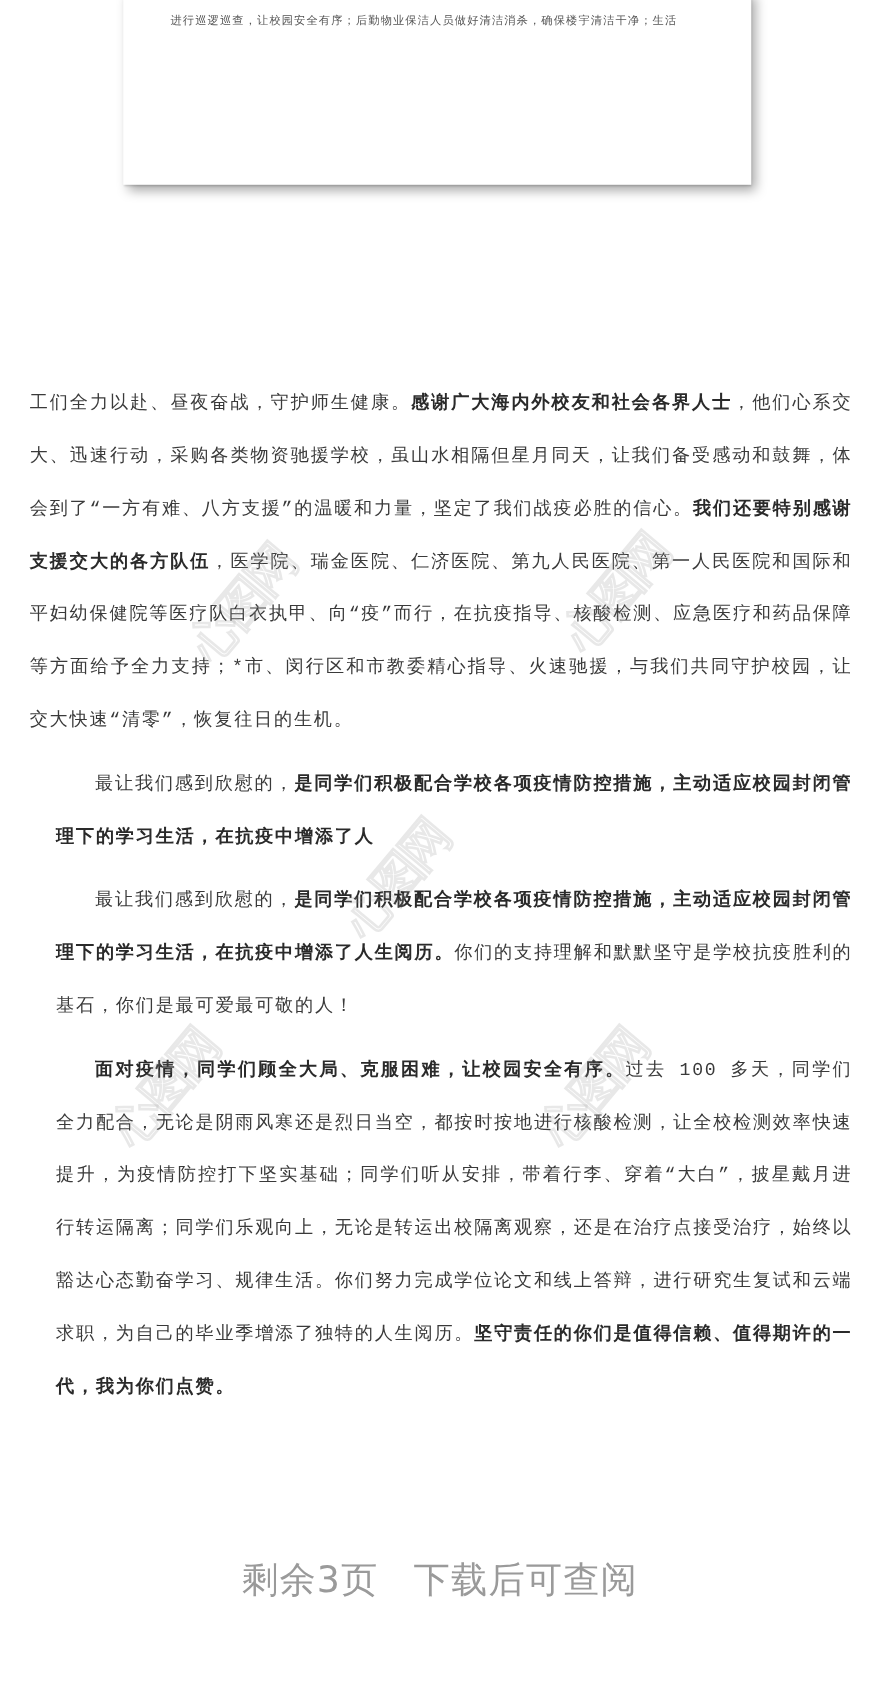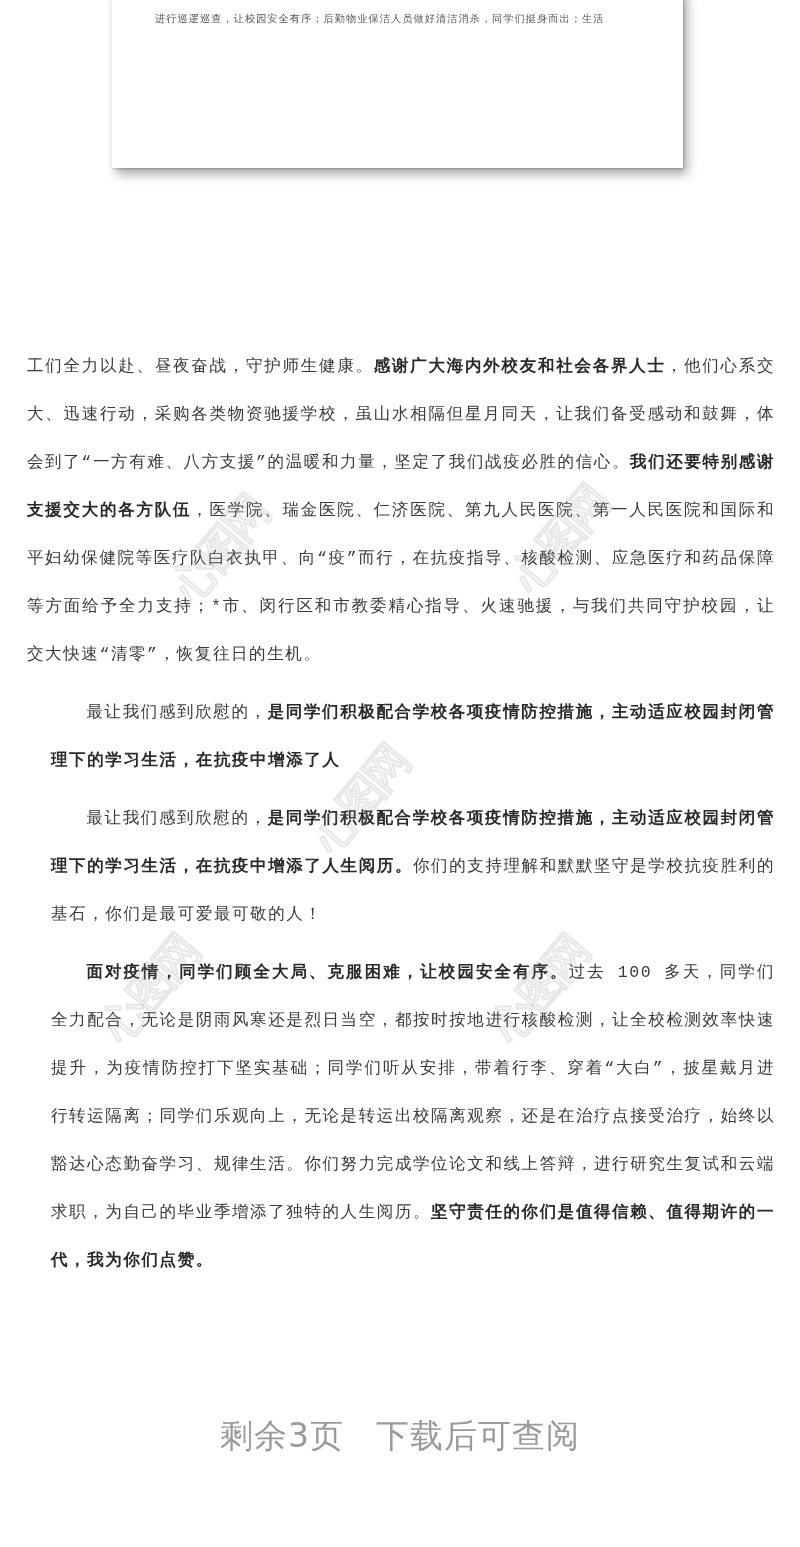--- a/index.html
+++ b/index.html
@@ -89,21 +89,21 @@
     color: #9a9a9a;
     letter-spacing: 1px;
     cursor: pointer;
   }
   .more-pages .gap { display: inline-block; width: 32px; }
 </style>
 </head>
 <body>
 
 <div class="page-card">
-  <div class="line l1">进行巡逻巡查，让校园安全有序；后勤物业保洁人员做好清洁消杀，同学们挺身而出；生活</div>
+  <div class="line l1">进行巡逻巡查，让校园安全有序；后勤物业保洁人员做好清洁消杀，确保楼宇清洁干净；生活</div>
 </div>
 
 <div class="content">
   <p class="para p1">
     <span>工们全力以赴、昼夜奋战，守护师生健康。</span><b>感谢广大海内外校友和社会各界人士</b><span>，他们心系交大、迅速行动，采购各类物资驰援学校，虽山水相隔但星月同天，让我们备受感动和鼓舞，体会到了“一方有难、八方支援”的温暖和力量，坚定了我们战疫必胜的信心。</span><b>我们还要特别感谢支援交大的各方队伍</b><span>，医学院、瑞金医院、仁济医院、第九人民医院、第一人民医院和国际和平妇幼保健院等医疗队白衣执甲、向“疫”而行，在抗疫指导、核酸检测、应急医疗和药品保障等方面给予全力支持；*市、闵行区和市教委精心指导、火速驰援，与我们共同守护校园，让交大快速“清零”，恢复往日的生机。</span>
   </p>
 
   <p class="para indent p2">
     <span>最让我们感到欣慰的，</span><b>是同学们积极配合学校各项疫情防控措施，主动适应校园封闭管理下的学习生活，在抗疫中增添了人</b>
   </p>

